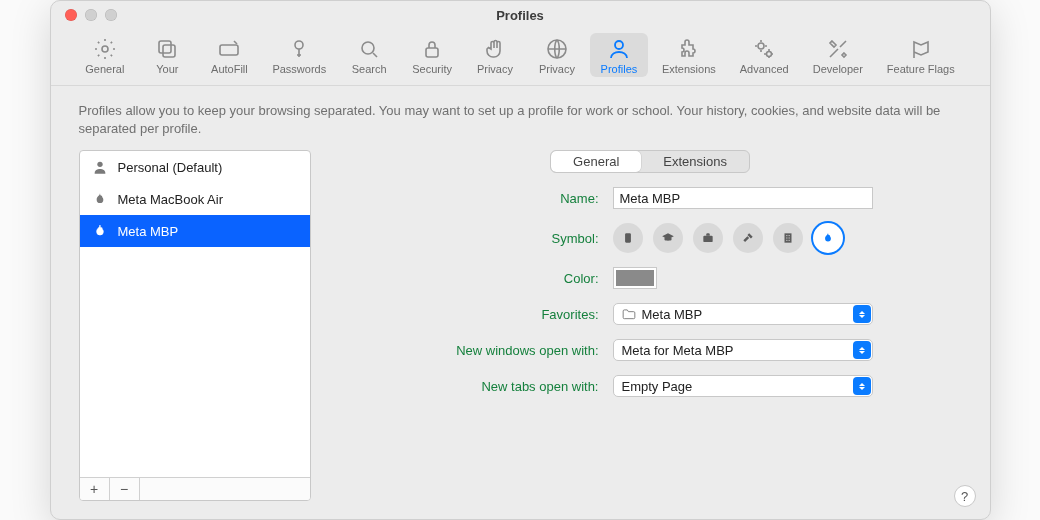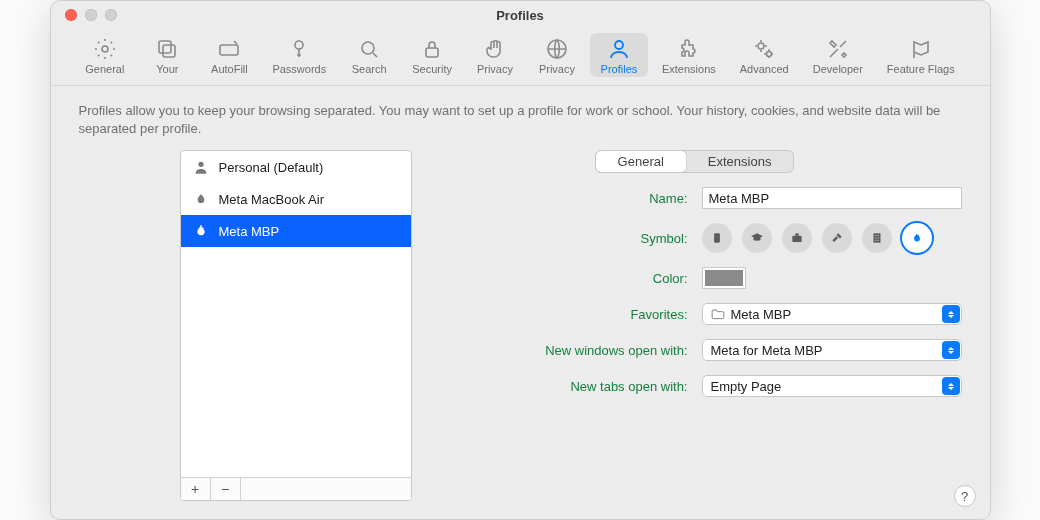--- a/index.html
+++ b/index.html
@@ -96,28 +96,27 @@
   .toolbar-item.active .lbl { color: var(--accent); }
 
   
   .content {
     flex: 1;
     padding: 16px 28px 18px;
     display: flex;
     flex-direction: column;
     gap: 12px;
     overflow: hidden;
-    align-items: flex-end;
   }
   .description { color: var(--muted); line-height: 1.4; font-size: 13px; }
 
   .split {
     flex: 1;
     display: flex;
-    gap: 16px;
+    gap: 28px;
     min-height: 0;
   }
 
   
   .sidebar {
     width: 232px;
     display: flex;
     flex-direction: column;
     background: var(--white);
     border: 1px solid #c8c8c8;

